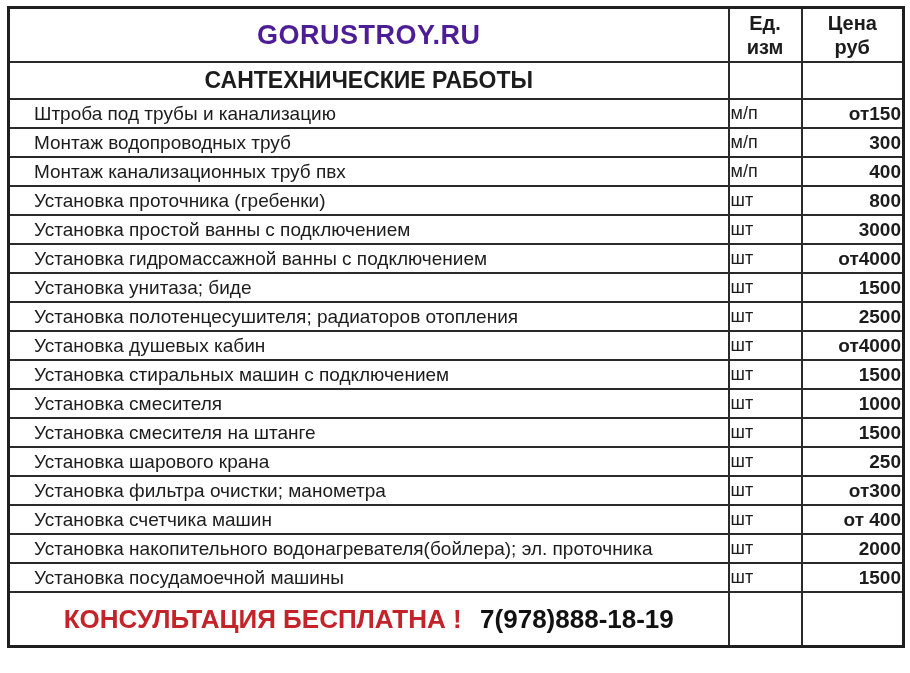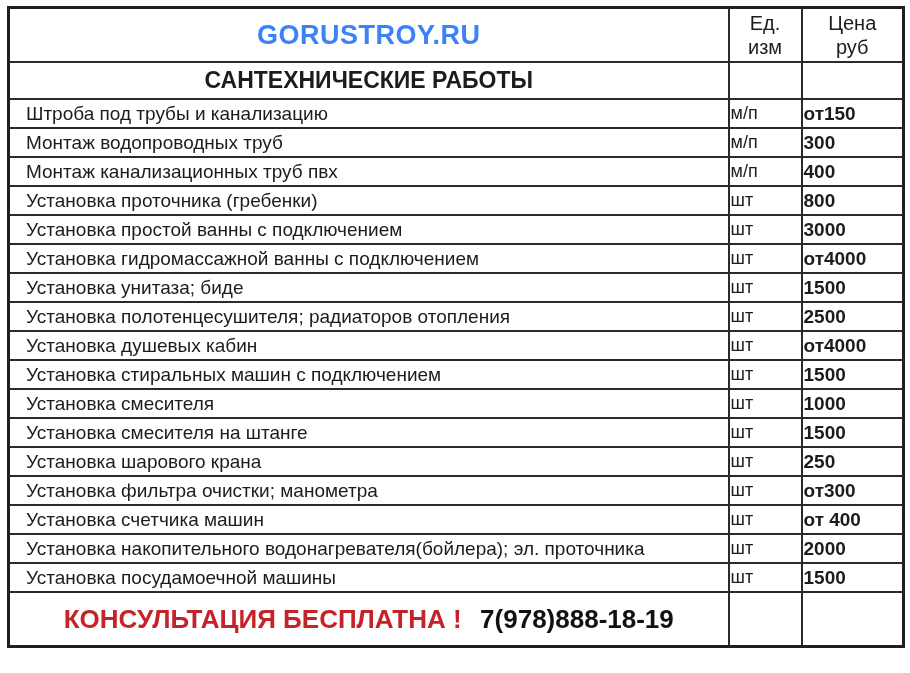--- a/index.html
+++ b/index.html
@@ -27,39 +27,39 @@
   col.c-desc{width:720px;}
   col.c-unit{width:73px;}
   col.c-price{width:102px;}
 
   
   tr.hdr td{height:50px;text-align:center;}
   .brand{
     font-size:27px;font-weight:bold;letter-spacing:0.5px;
   }
   .colhead{
-    font-size:20px;font-weight:normal;line-height:24px;
+    font-size:20px;font-weight:bold;line-height:24px;
   }
 
   
   tr.section td{height:33px;}
   .section-title{
     text-align:center;font-size:23px;font-weight:bold;
   }
 
   
   tr.item td{height:25px;}
   td.desc{
-    text-align:left;padding:0 4px 0 16px;font-size:19px;
+    text-align:left;padding:0 4px 0 24px;font-size:19px;
   }
   td.unit{
     font-size:18px;
   }
   td.price-val{
-    text-align:left;font-size:19px;font-weight:bold;margin-left:27px;
+    text-align:right;font-size:19px;font-weight:bold;margin-left:27px;
   }
 
   
   tr.foot td{height:50px;}
   .foot-cell{text-align:center;}
   .consult{
     font-size:26px;font-weight:bold;
   }
   .phone{
     font-size:26px;font-weight:bold;color:#111;
@@ -72,21 +72,21 @@
 <div class="sheet">
   <table class="price">
     <colgroup>
       <col class="c-desc">
         <col class="c-unit">
         <col class="c-price">
     </colgroup>
     <tbody>
       <tr class="hdr">
         <td class="brand-cell">
-          <span class="brand" style="color: #3b82f6;">GORUSTROY.RU</span>
+          <span class="brand" style="color: #4c1d95;">GORUSTROY.RU</span>
         </td>
         <td>
           <div class="colhead">
             <div>Ед.</div>
             <div>изм</div>
           </div>
         </td>
         <td>
           <div class="colhead">
             <div>Цена</div>

